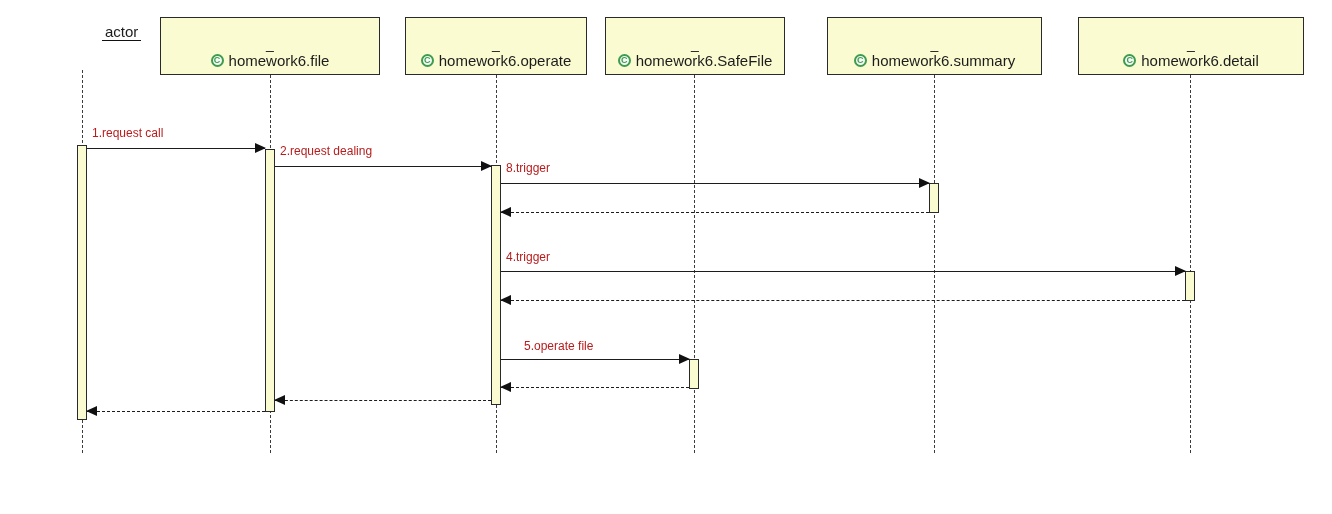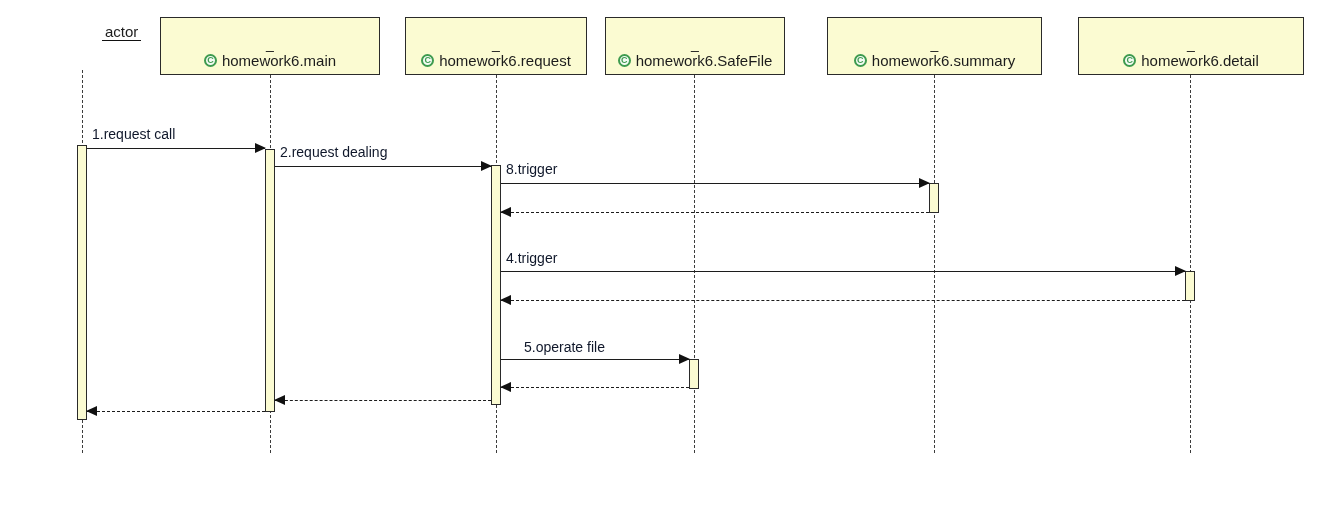--- a/index.html
+++ b/index.html
@@ -21,21 +21,21 @@
 
   
   .act{position:absolute;width:10px;background:#fbfbd2;border:1px solid #2a2a2a;box-sizing:border-box;}
 
   
   .msg{position:absolute;height:0;border-top:1px solid #1c1c1c;}
   .msg.dashed{border-top-style:dashed;}
   .ah{position:absolute;width:0;height:0;border-top:5px solid transparent;border-bottom:5px solid transparent;}
   .ah.right{right:-1px;top:-6px;border-left:11px solid #111;}
   .ah.left{left:-1px;top:-6px;border-right:11px solid #111;}
-  .mlabel{position:absolute;font-size:14px;white-space:nowrap;color:#0f172a;}
+  .mlabel{position:absolute;font-size:12px;white-space:nowrap;color:#b91c1c;}
 
   
   .actor-head{position:absolute;left:58px;top:14px;width:48px;display:flex;flex-direction:row;align-items:center;gap:44px;}
   .actor-label{font-size:15px;border-bottom:1px solid #111;padding:0 3px;margin-top:2px;}
 </style>
 </head>
 <body>
 
 <div class="canvas">
 
@@ -56,28 +56,28 @@
   <div class="lifeline" style="left:270px;top:75px;height:378px"></div>
   <div class="lifeline" style="left:496px;top:75px;height:378px"></div>
   <div class="lifeline" style="left:694px;top:75px;height:378px"></div>
   <div class="lifeline" style="left:934px;top:75px;height:378px"></div>
   <div class="lifeline" style="left:1190px;top:75px;height:378px"></div>
 
   <div class="pbox" style="left:160px;width:220px;">
     <div class="stereo">_</div>
     <div class="pname">
       <span class="cicon">C</span>
-      <span>homework6.main</span>
+      <span>homework6.file</span>
     </div>
   </div>
   <div class="pbox" style="left:405px;width:182px;">
     <div class="stereo">_</div>
     <div class="pname">
       <span class="cicon">C</span>
-      <span>homework6.request</span>
+      <span>homework6.operate</span>
     </div>
   </div>
   <div class="pbox" style="left:605px;width:180px;">
     <div class="stereo">_</div>
     <div class="pname">
       <span class="cicon">C</span>
       <span>homework6.SafeFile</span>
     </div>
   </div>
   <div class="pbox" style="left:827px;width:215px;">

